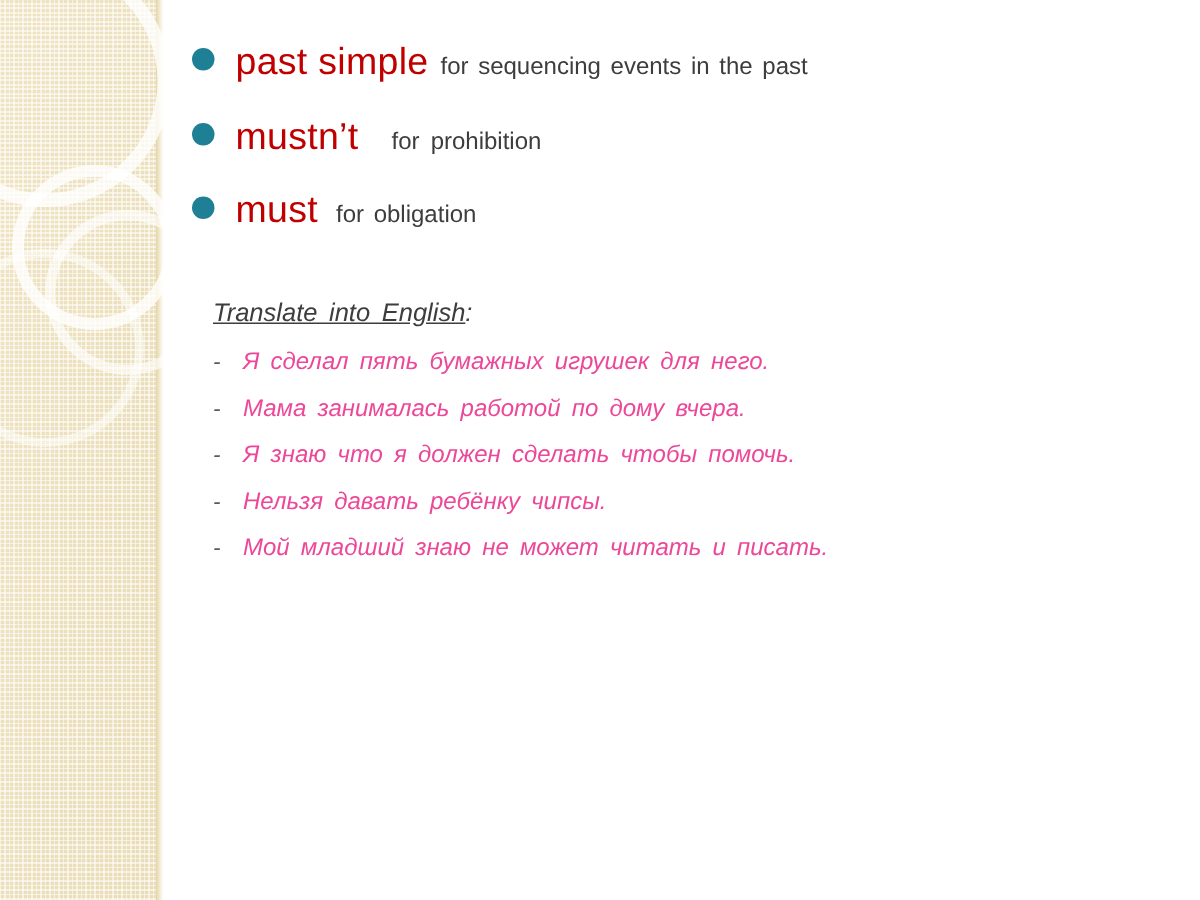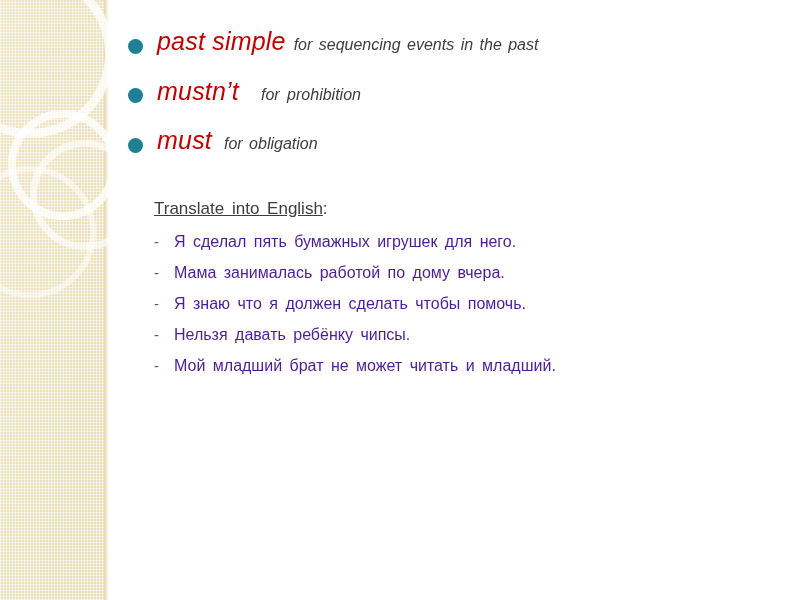--- a/index.html
+++ b/index.html
@@ -73,23 +73,22 @@
   
   .content {
     position: absolute;
     left: 128px;
     top: 28px;
     width: 648px;
   }
 
   .bullet-row {
     display: flex;
-    align-items: flex-end;
+    align-items: center;
     margin-bottom: 22px;
-    font-style: italic;
   }
   .bullet-dot {
     flex: 0 0 auto;
     width: 15px;
     height: 15px;
     border-radius: 50%;
     background: #1f7f94;
     margin-right: 14px;
     position: relative;
     top: -2px;
@@ -108,21 +107,22 @@
     margin-left: 8px;
     word-spacing: 2px;
   }
   .row-must .phrase { margin-left: 12px; }
   .row-mustnt .phrase { margin-left: 22px; word-spacing: 3px; }
   .row-can .phrase { margin-left: 12px; }
 
   
   .task {
     margin-top: 44px;
-    margin-left: 26px;
+    margin-left: 14px;
+    font-style: italic;
   }
   .task-title {
     font-size: 17px;
     color: #3d3d3d;
     margin-bottom: 14px;
     word-spacing: 3px;
   }
   .task-title .underlined {
     text-decoration: underline;
   }
@@ -132,21 +132,21 @@
     margin-bottom: 13px;
   }
   .dash {
     flex: 0 0 auto;
     width: 20px;
     color: #5a5a5a;
     font-size: 15px;
   }
   .sentence {
     font-size: 16px;
-    color: #4c1d95;
+    color: #ec4899;
     word-spacing: 3px;
   }
 </style>
 </head>
 <body>
 
 <div class="slide">
 
   <div class="left-band"></div>
   <div class="band-edge"></div>
@@ -200,18 +200,18 @@
         <span class="sentence">Я   знаю   что   я должен сделать чтобы   помочь.</span>
       </div>
 
       <div class="sentence-row">
         <span class="dash">-</span>
         <span class="sentence">Нельзя   давать ребёнку   чипсы.</span>
       </div>
 
       <div class="sentence-row">
         <span class="dash">-</span>
-        <span class="sentence">Мой   младший брат не может   читать и младший.</span>
+        <span class="sentence">Мой   младший знаю не может   читать и писать.</span>
       </div>
 
     </div>
   </div>
 </div>
 
 </body></html>

